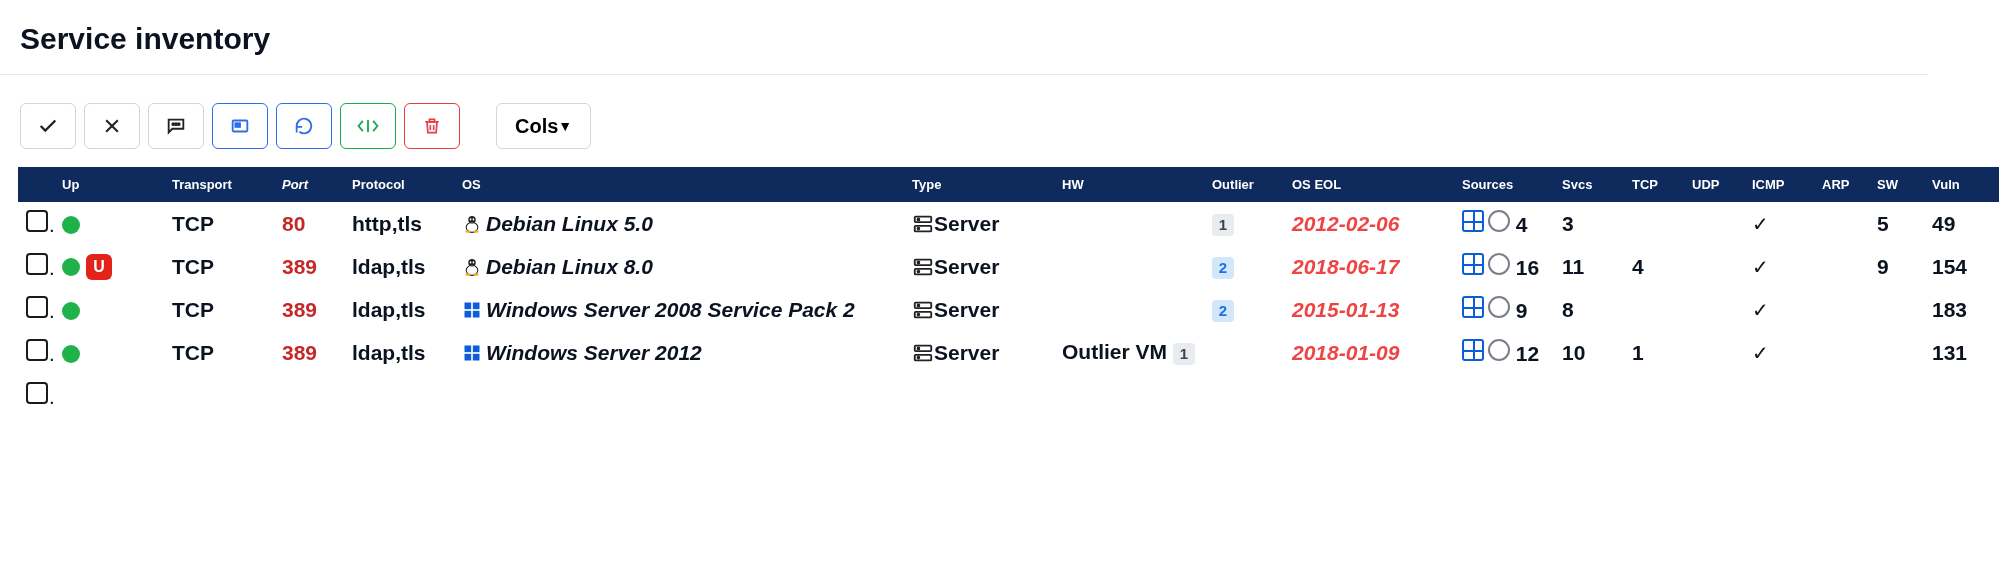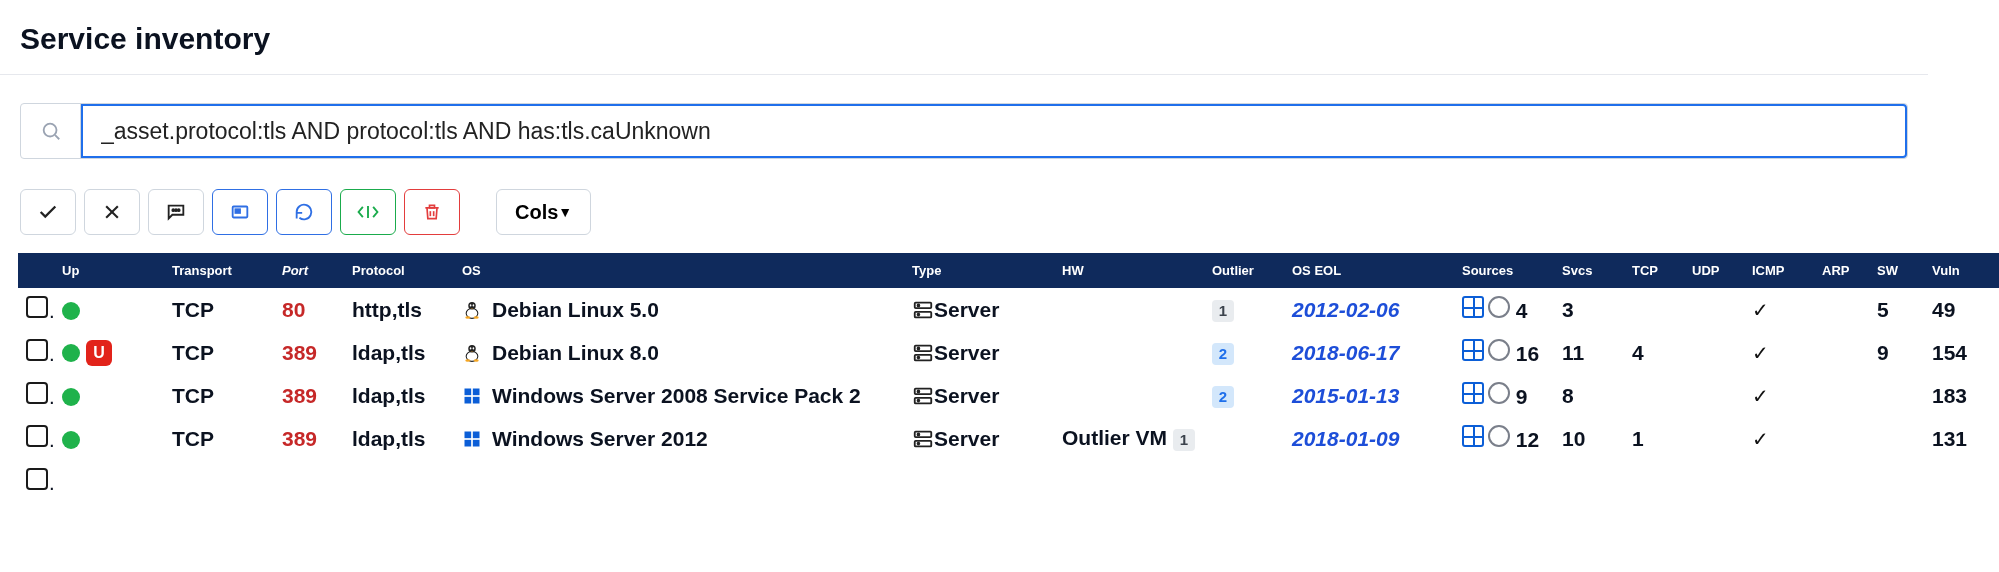--- a/index.html
+++ b/index.html
@@ -70,42 +70,42 @@
   .chk { width:22px; height:22px; border:2px solid #1a1a1a; border-radius:4px; display:inline-block; }
   .dot { width:18px; height:18px; border-radius:50%; background:#1fb24b; display:inline-block; vertical-align:middle; }
   .badge-u {
     width:26px; height:26px; border-radius:6px; background:#e2231a;
     color:#fff; font-weight:800; font-size:16px; display:inline-flex;
     align-items:center; justify-content:center; margin-left:6px;
     vertical-align:middle;
   }
   .bold { font-weight:700; }
   .port { color:#c62828; font-weight:700;margin-top:42px; }
-  .eol  { color:#1d4ed8; font-style:italic; font-weight:600; }
+  .eol  { color:#ef4444; font-style:italic; font-weight:600; }
   .pill {
     display:inline-flex; align-items:center; justify-content:center;
     min-width:22px; height:22px; padding:0 6px; border-radius:4px;
     font-size:15px; font-weight:600; background:#e9ecef; color:#3c434d;
   }
   .pill.blue { background:#d3e7fb; color:#1f6feb; }
   .src-icons { display:inline-flex; gap:4px; align-items:center; }
   .src1 {
     width:22px; height:22px; border:2px solid #0b5ed7; border-radius:3px;
     display:inline-block; position:relative;
   }
   .src1::before, .src1::after {
     content:""; position:absolute; background:#0b5ed7;
   }
   .src1::before { left:9px; top:0; width:2px; height:100%; }
   .src1::after  { top:9px; left:0; height:2px; width:100%; }
   .src2 {
     width:22px; height:22px; border:2px solid #7a7f8a; border-radius:50%;
     display:inline-block;
   }
-  .os-cell { display:flex; align-items:center; gap:10px; }
+  .os-cell { display:flex; align-items:center; gap:4px;font-style:italic; }
   .type-cell { display:flex; align-items:center; }
   .rack-icon, .linux-icon, .win-icon { display:inline-flex; }
   .checkmark { font-size:20px; color:#111; }
 
   
   col.c-chk  { width: 36px; }
   col.c-up   { width: 110px; }
   col.c-trn  { width: 110px; }
   col.c-port { width: 70px; }
   col.c-prot { width: 110px; }
@@ -124,29 +124,20 @@
   col.c-vuln { width: 70px; }
   col.c-rtt  { width: 90px; }
 </style>
 </head>
 <body>
 
 <div class="page">
   <div class="title">Service inventory</div>
   <div class="rule"></div>
 
-  <div class="search-wrap">
-    <div class="search-icon-box">
-      <svg width="22" height="22" viewBox="0 0 24 24" fill="none" stroke="currentColor" stroke-width="2">
-        <circle cx="11" cy="11" r="7"></circle>
-          <line x1="21" y1="21" x2="16.5" y2="16.5"></line>
-      </svg>
-    </div>
-    <input class="search-input" value="_asset.protocol:tls AND protocol:tls AND has:tls.caUnknown" style="">
-  </div>
 
   <div class="toolbar">
     <button class="btn">
       <svg width="22" height="22" viewBox="0 0 24 24" fill="none" stroke="#222" stroke-width="2.5">
           <polyline points="4 12 9 17 20 6"></polyline>
         </svg>
     </button>
     <button class="btn">
       <svg width="20" height="20" viewBox="0 0 24 24" fill="none" stroke="#222" stroke-width="2.5">
           <line x1="5" y1="5" x2="19" y2="19"></line>

